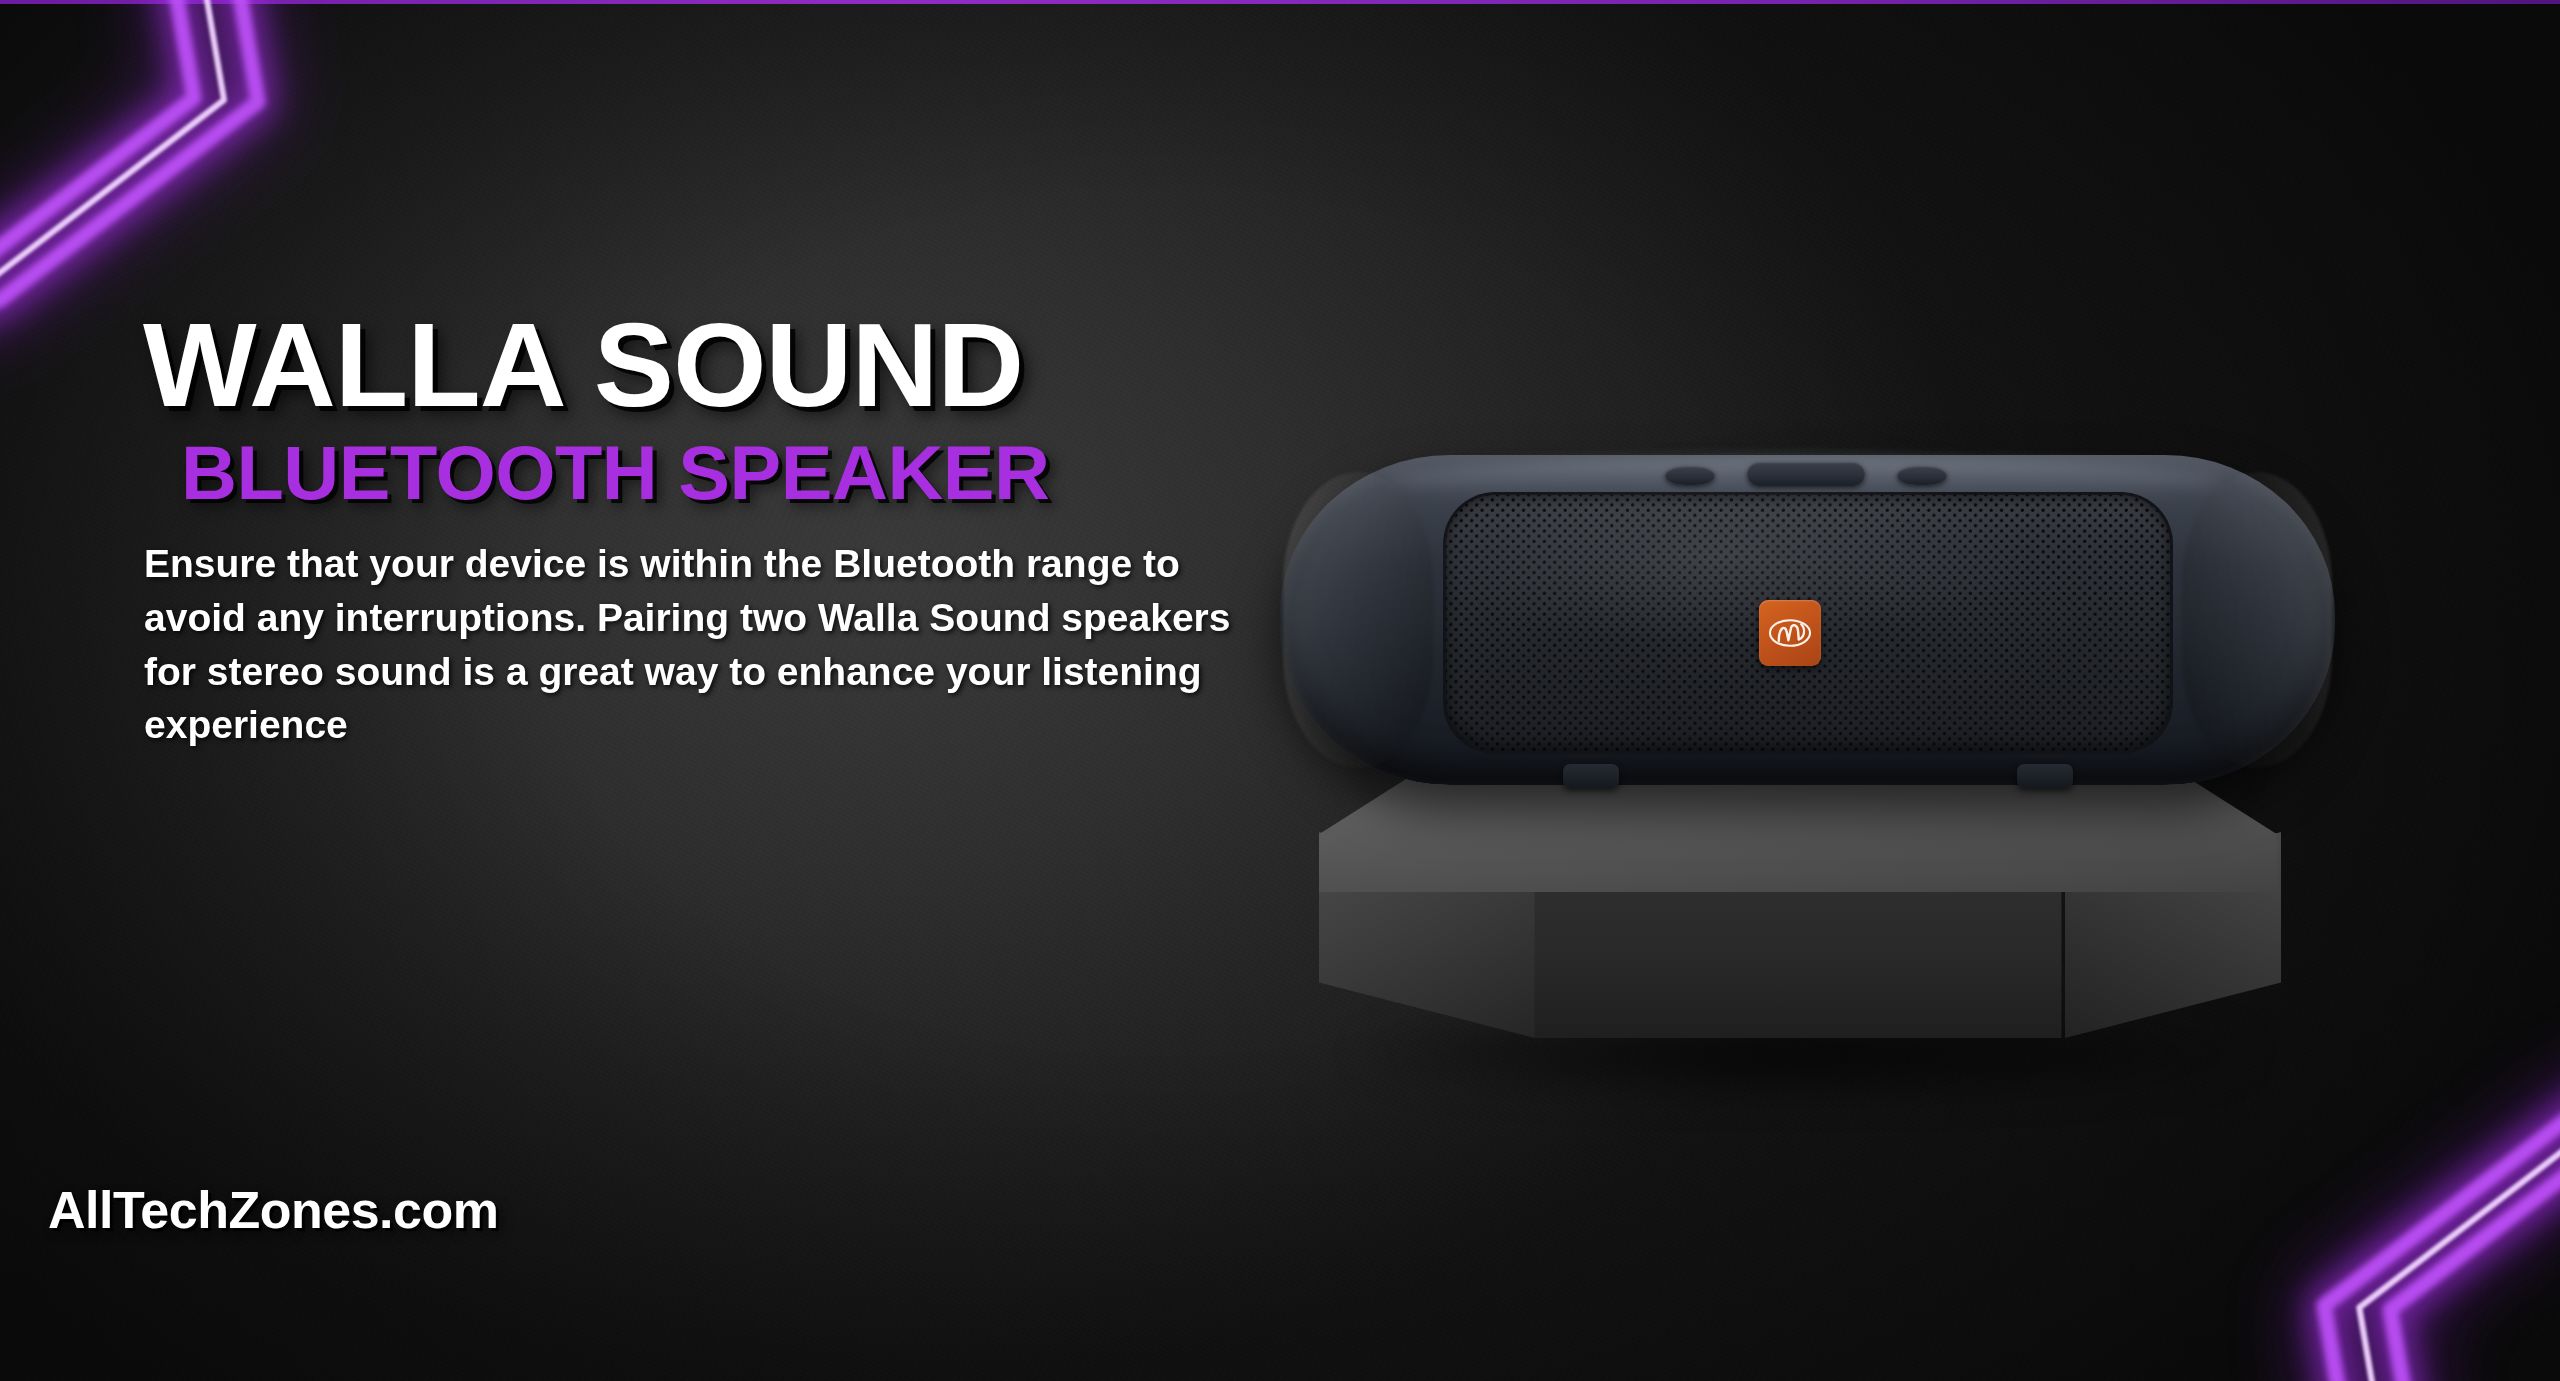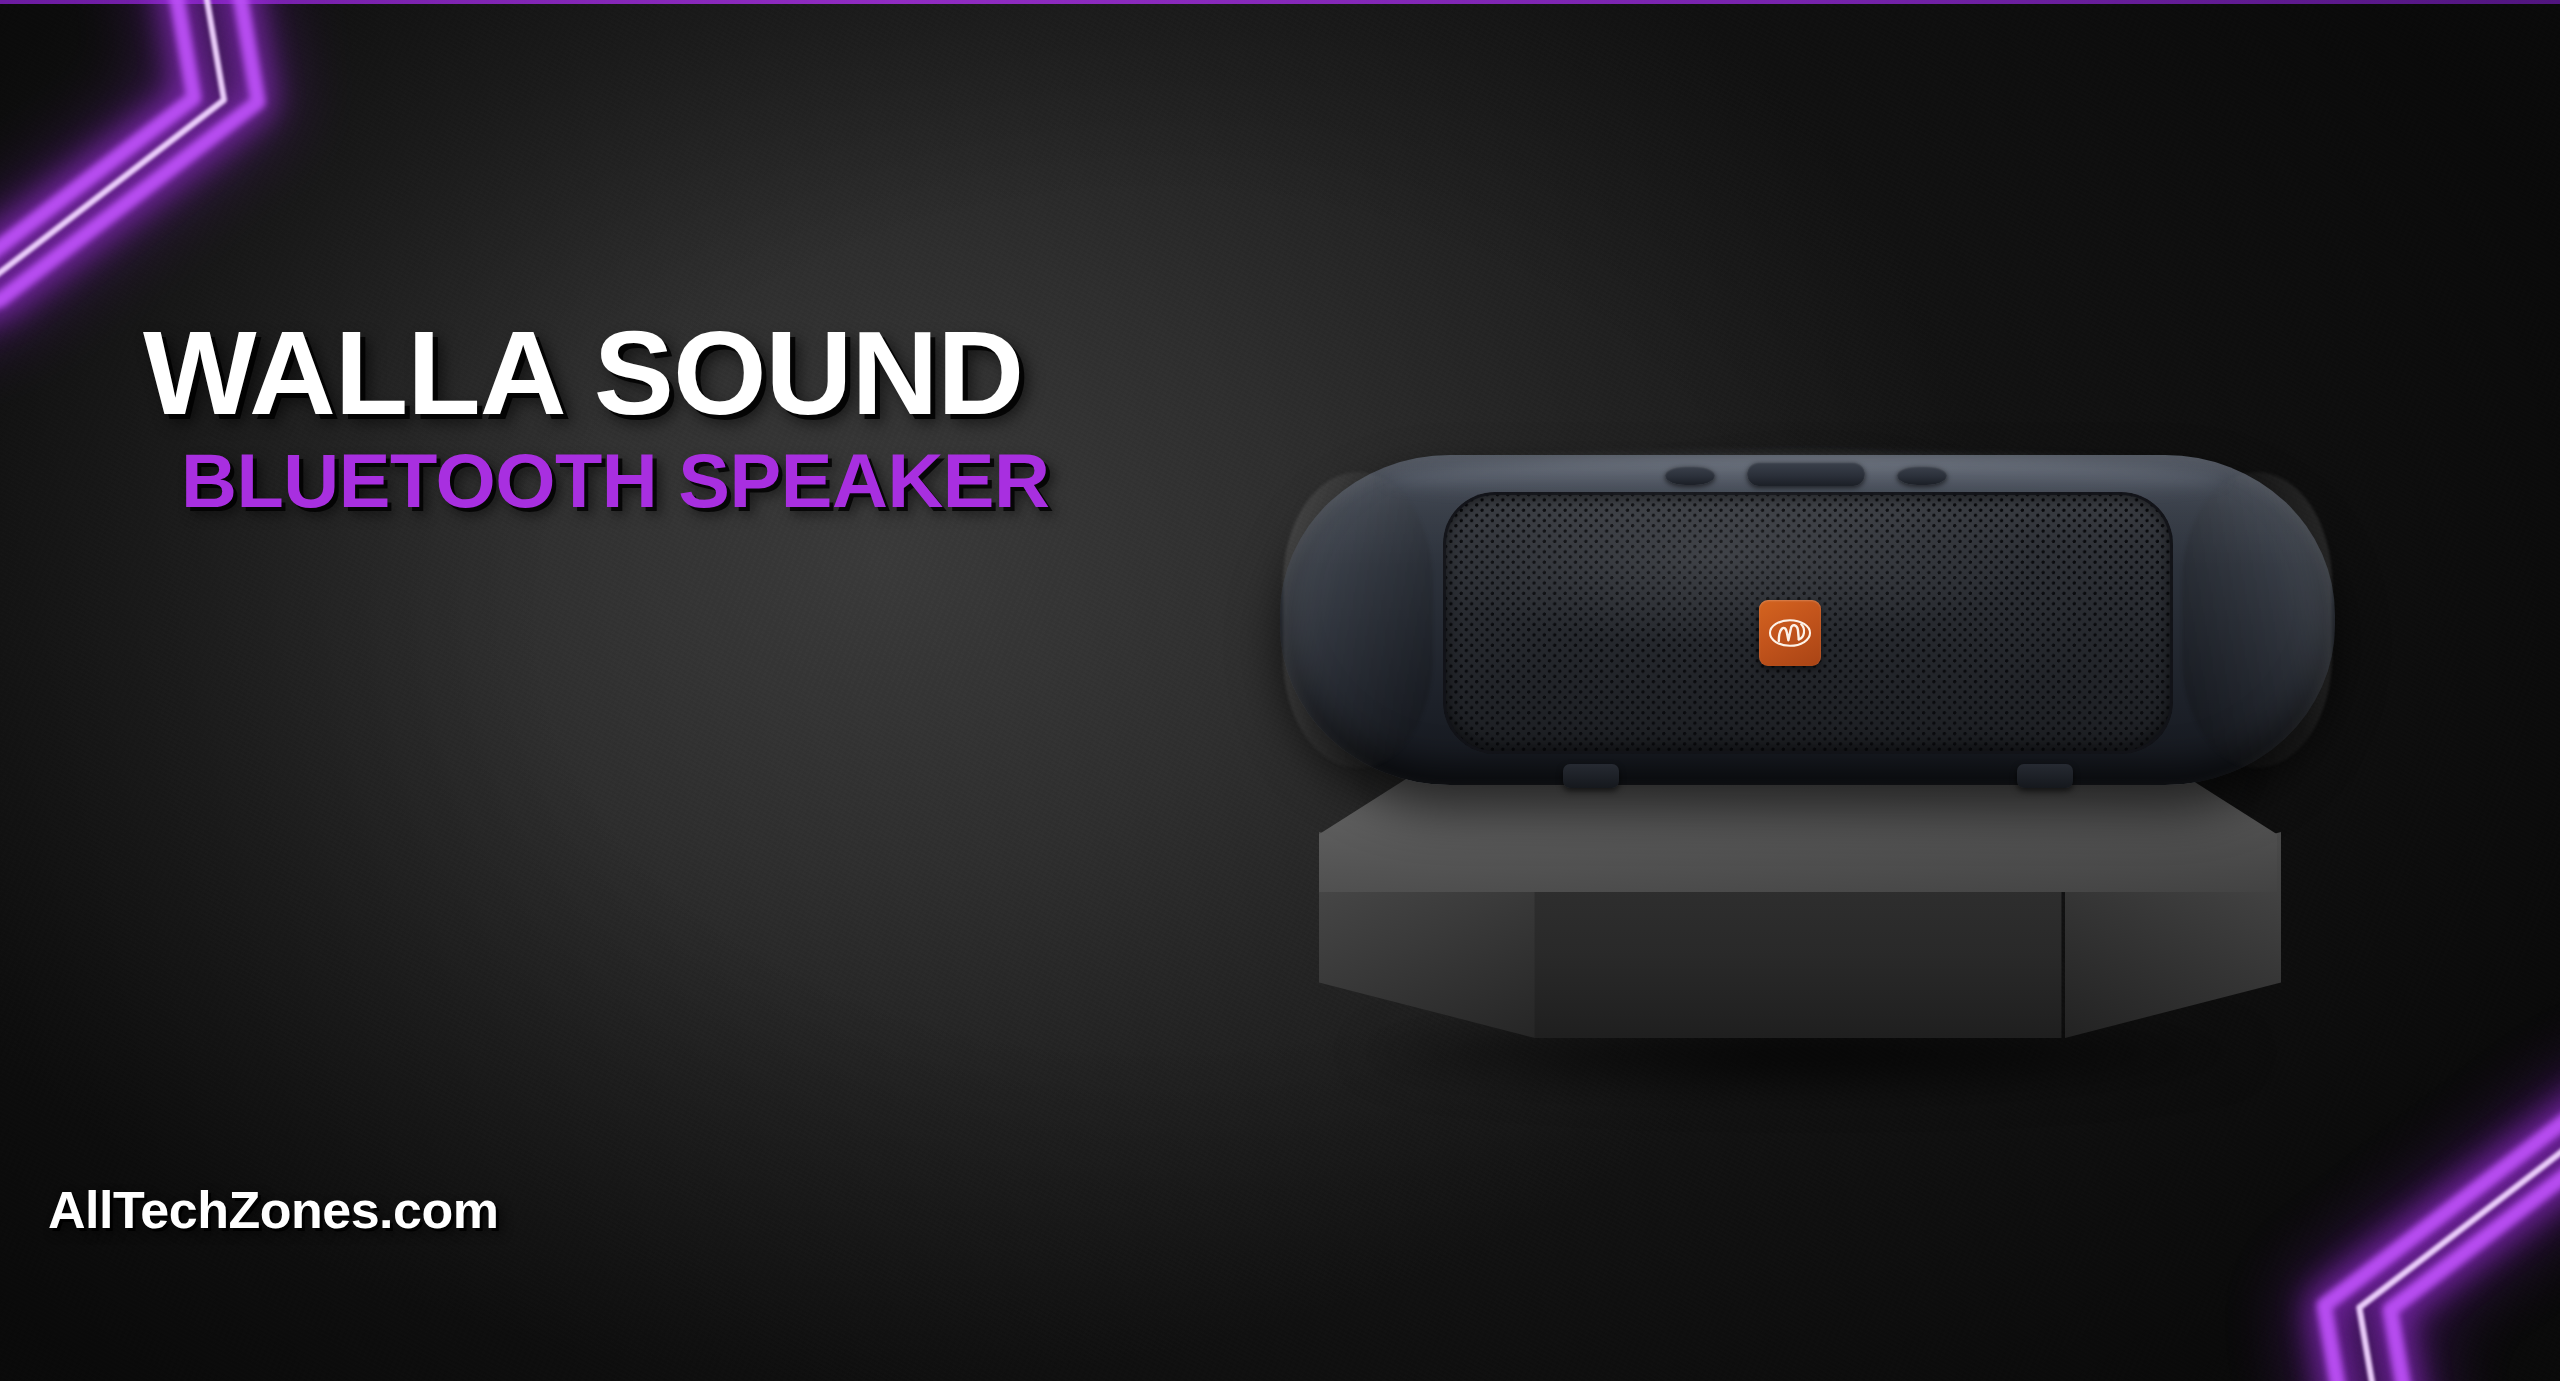--- a/index.html
+++ b/index.html
@@ -53,21 +53,21 @@
   .neon-wrap svg { width:100%; height:100%; overflow:visible; }
 
   .nb-glow-wide  { stroke:#8324c6; stroke-width:66; fill:none; opacity:.30; filter:blur(34px); stroke-linecap:round; stroke-linejoin:round; }
   .nb-glow-mid   { stroke:#a430e4; stroke-width:34; fill:none; opacity:.62; filter:blur(15px); stroke-linecap:round; stroke-linejoin:round; }
   .nb-core       { stroke:#bb4ff5; stroke-width:15; fill:none; opacity:.95; filter:blur(3px);  stroke-linecap:round; stroke-linejoin:round; }
   .nb-hot        { stroke:#f0d3ff; stroke-width:6;  fill:none; opacity:.97; filter:blur(1.4px);stroke-linecap:round; stroke-linejoin:round; }
 
   
   #copy {
     position:absolute;
-    left:143px; top:318px;
+    left:143px; top:310px;
     width:1160px;
   }
 
   #headline {
     font-size:118px;
     line-height:.94;
     font-weight:700;
     letter-spacing:-1px;
     color:#ffffff;
     white-space:nowrap;
@@ -280,20 +280,23 @@
       <path class="nb-glow-mid" d="M 288 -60 L 344 268 L 96 458 L -150 540"></path>
       <path class="nb-core" d="M 352 -60 L 408 272 L 150 470 L -120 560"></path>
       <path class="nb-core" d="M 288 -60 L 344 268 L 96 458 L -150 540"></path>
       <path class="nb-hot" d="M 318 -60 L 374 270 L 122 464 L -134 550"></path>
     </svg>
   </div>
 
   <div id="copy">
     <div id="headline">WALLA SOUND</div>
     <div id="subhead">BLUETOOTH SPEAKER</div>
+    <div id="bodycopy">
+      <p>Ensure that your device is within the Bluetooth range to avoid any interruptions. Pairing two Walla Sound speakers for stereo sound is a great way to enhance your listening experience</p>
+    </div>
   </div>
 
   <div id="watermark">AllTechZones.com</div>
 
   <div id="product-scene">
 
     <div id="prod-ambient"></div>
 
     <div id="pedestal">
       <div id="ped-shadow"></div>

